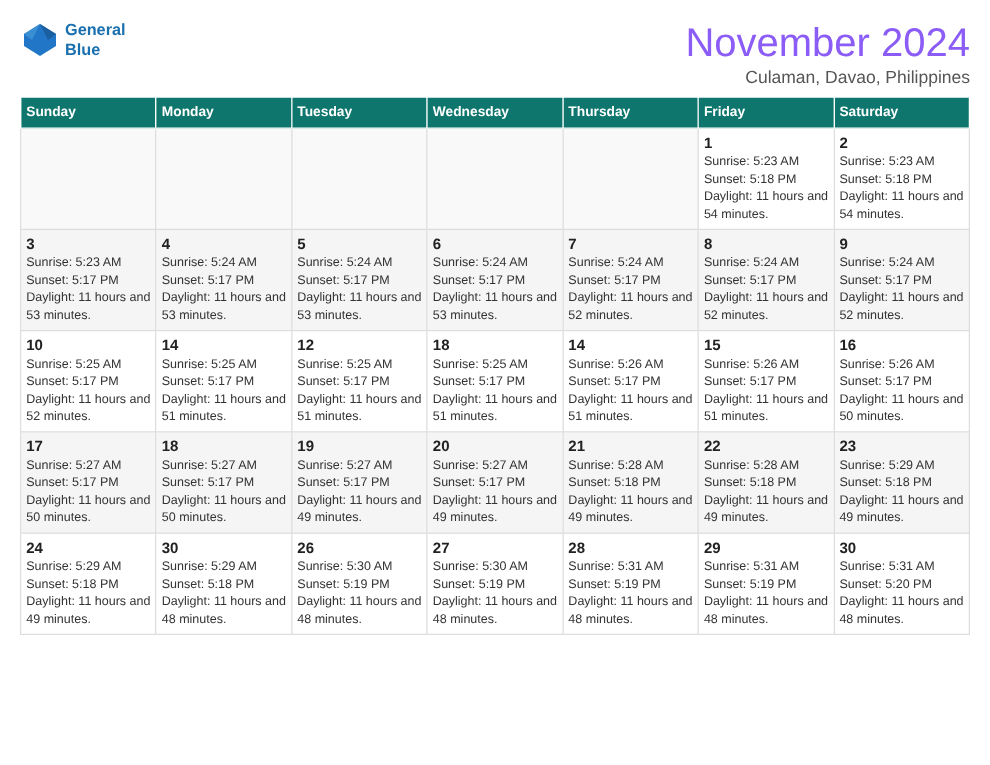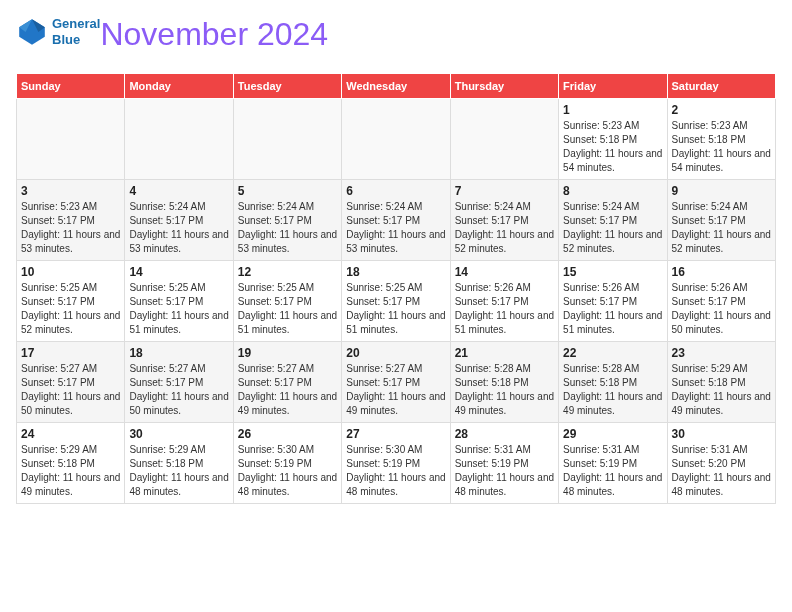--- a/index.html
+++ b/index.html
@@ -5,23 +5,23 @@
     * { box-sizing: border-box; margin: 0; padding: 0; }
     body {
       font-family: Arial, sans-serif;
       background: #fff;
       width: 792px;
       min-height: 612px;
       padding: 16px;
     }
     .header {
       display: flex;
-      justify-content: flex-start;
+      justify-content: space-between;
       align-items: flex-start;
-      margin-bottom: 20px;
+      margin-bottom: 8px;
     }
     .logo {
       display: flex;
       align-items: center;
       gap: 4px;
     }
     .logo-text {
       font-size: 13px;
       font-weight: bold;
       color: #333;
@@ -45,21 +45,21 @@
     .location {
       font-size: 14px;
       color: #555;
     }
     .calendar {
       width: 100%;
       border-collapse: collapse;
       font-size: 10px;
     }
     .calendar th {
-      background-color: #ef4444;
+      background-color: #0f766e;
       color: #fff;
       padding: 6px 4px;
       text-align: left;
       font-size: 11px;
       font-weight: bold;
       border: 1px solid #fff;
     }
     .calendar td {
       vertical-align: top;
       border: 1px solid #ddd;
@@ -99,20 +99,21 @@
       <polygon points="20,4 36,14 28,20 20,4" fill="#1a5fa0"></polygon>
       <polygon points="20,4 4,14 12,20 20,4" fill="#3a8fd4"></polygon>
     </svg>
     <div class="logo-text">
       <div><span>General</span></div>
       <div><span>Blue</span></div>
     </div>
   </div>
   <div class="title-block">
     <div class="month-year">November 2024</div>
+    <div class="location">Culaman, Davao, Philippines</div>
   </div>
 </div>
 
 <table class="calendar">
   <thead>
     <tr>
     <th>Sunday</th>
         <th>Monday</th>
         <th>Tuesday</th>
         <th>Wednesday</th>

